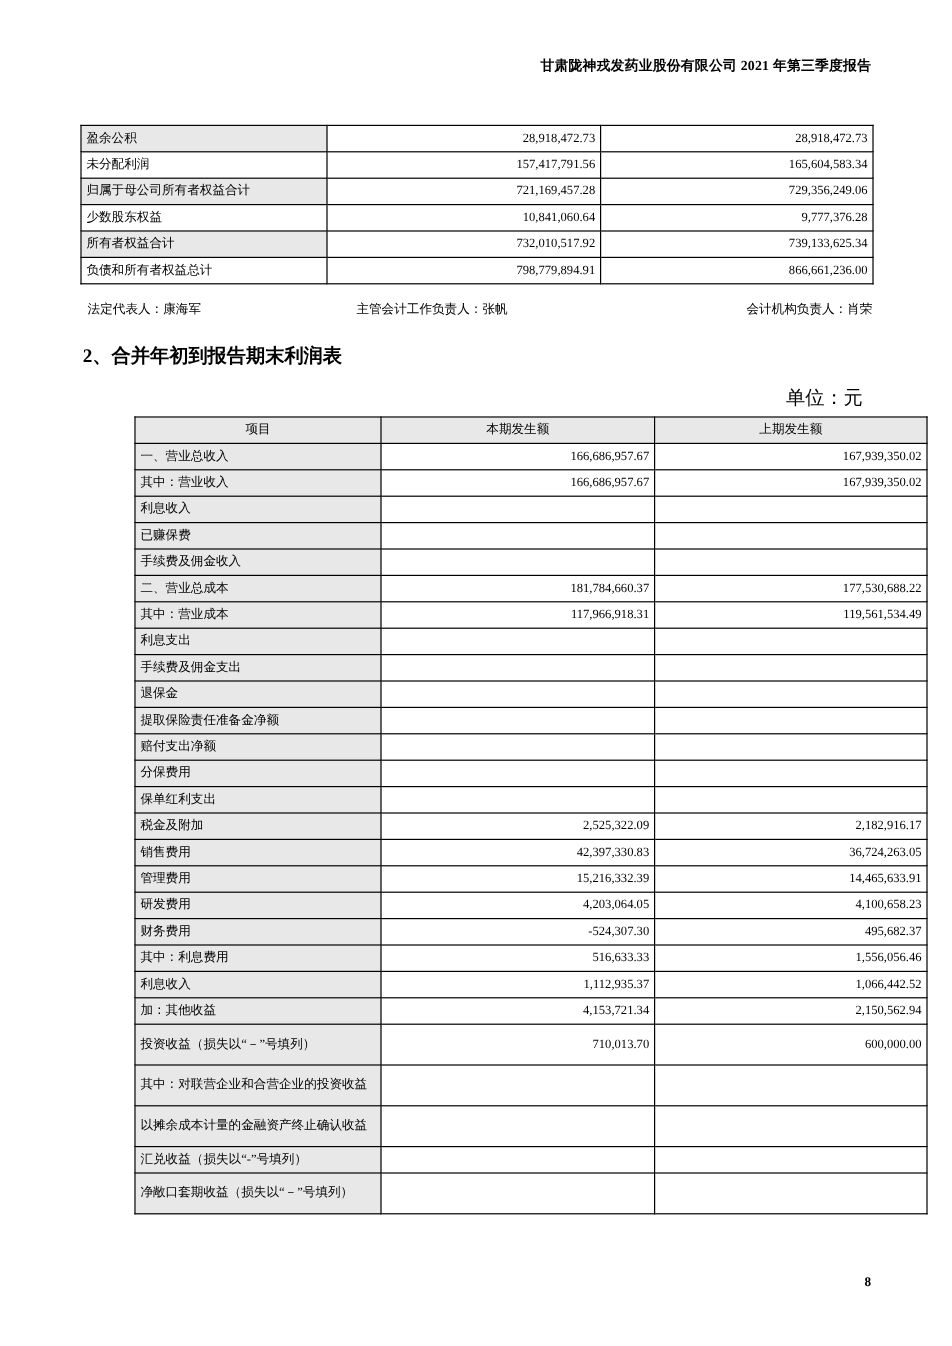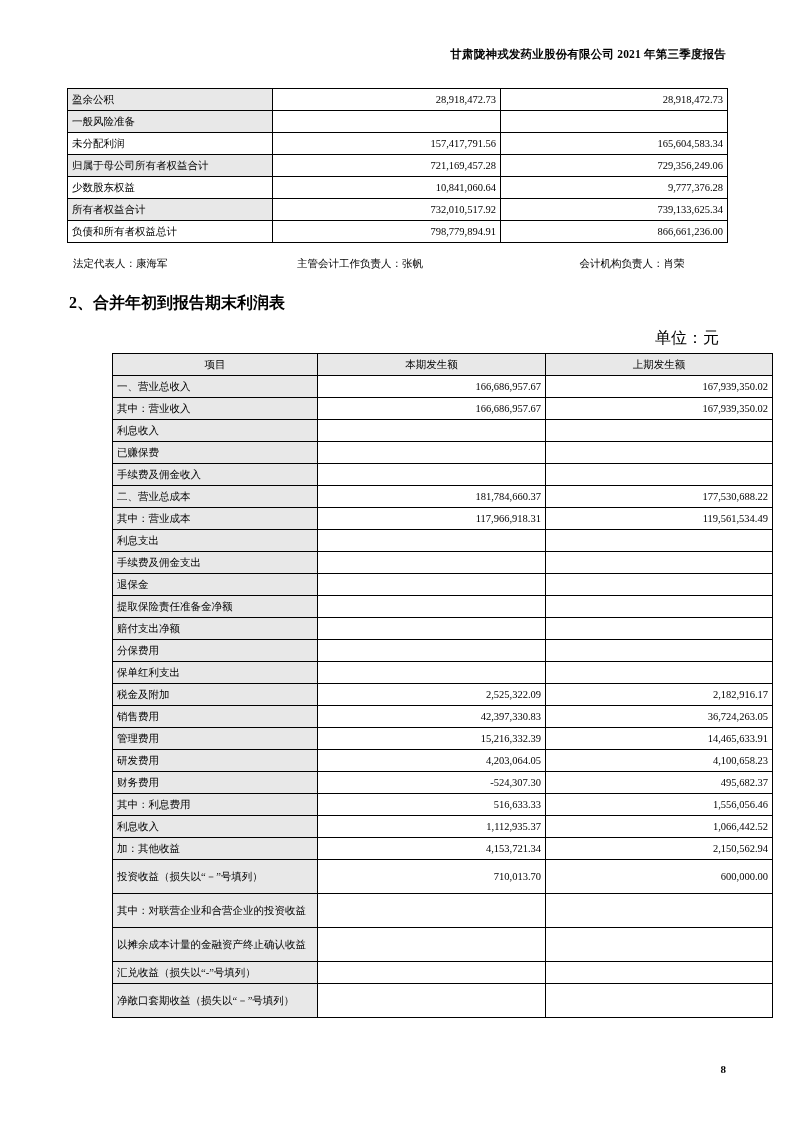--- a/index.html
+++ b/index.html
@@ -23,21 +23,21 @@
     top: 47px;
     right: 67px;
     font-family: "Liberation Serif", serif;
     font-weight: bold;
     font-size: 11.5px;
     letter-spacing: 0.2px;
   }
   .content {
     position: absolute;
     left: 67px;
-    top: 88px;
+    top: 104px;
     width: 660px;
   }
   table.fin {
     border-collapse: collapse;
     width: 660px;
     table-layout: fixed;
   }
   table.fin td {
     border: 1px solid #000000;
     font-size: 10.5px;
@@ -58,21 +58,21 @@
 
   .signature {
     margin-top: 14px;
     font-size: 10.5px;
     display: flex;
     width: 660px;
   }
   .signature > div { white-space: nowrap; }
   .sig1 { width: 230px; padding-left: 6px; }
   .sig2 { width: 240px; }
-  .sig3 { width: 190px; text-align: center; }
+  .sig3 { width: 190px; text-align: right; }
 
   .sect-title {
     margin-top: 22px;
     font-size: 16px;
     font-weight: bold;
     padding-left: 2px;
   }
   .unit {
     margin-top: 14px;
     font-size: 16px;
@@ -103,25 +103,20 @@
       <colgroup>
         <col style="width:205px">
         <col style="width:228px">
         <col style="width:227px">
       </colgroup>
       <tbody>
           <tr>
             <td class="label ind1 shade">盈余公积</td>
             <td class="num white">28,918,472.73</td>
             <td class="num white">28,918,472.73</td>
-          </tr>
-          <tr>
-            <td class="label ind1 shade">一般风险准备</td>
-            <td class="num white"></td>
-            <td class="num white"></td>
           </tr>
           <tr>
             <td class="label ind1 white">未分配利润</td>
             <td class="num white">157,417,791.56</td>
             <td class="num white">165,604,583.34</td>
           </tr>
           <tr>
             <td class="label ind0 shade">归属于母公司所有者权益合计</td>
             <td class="num white">721,169,457.28</td>
             <td class="num white">729,356,249.06</td>

